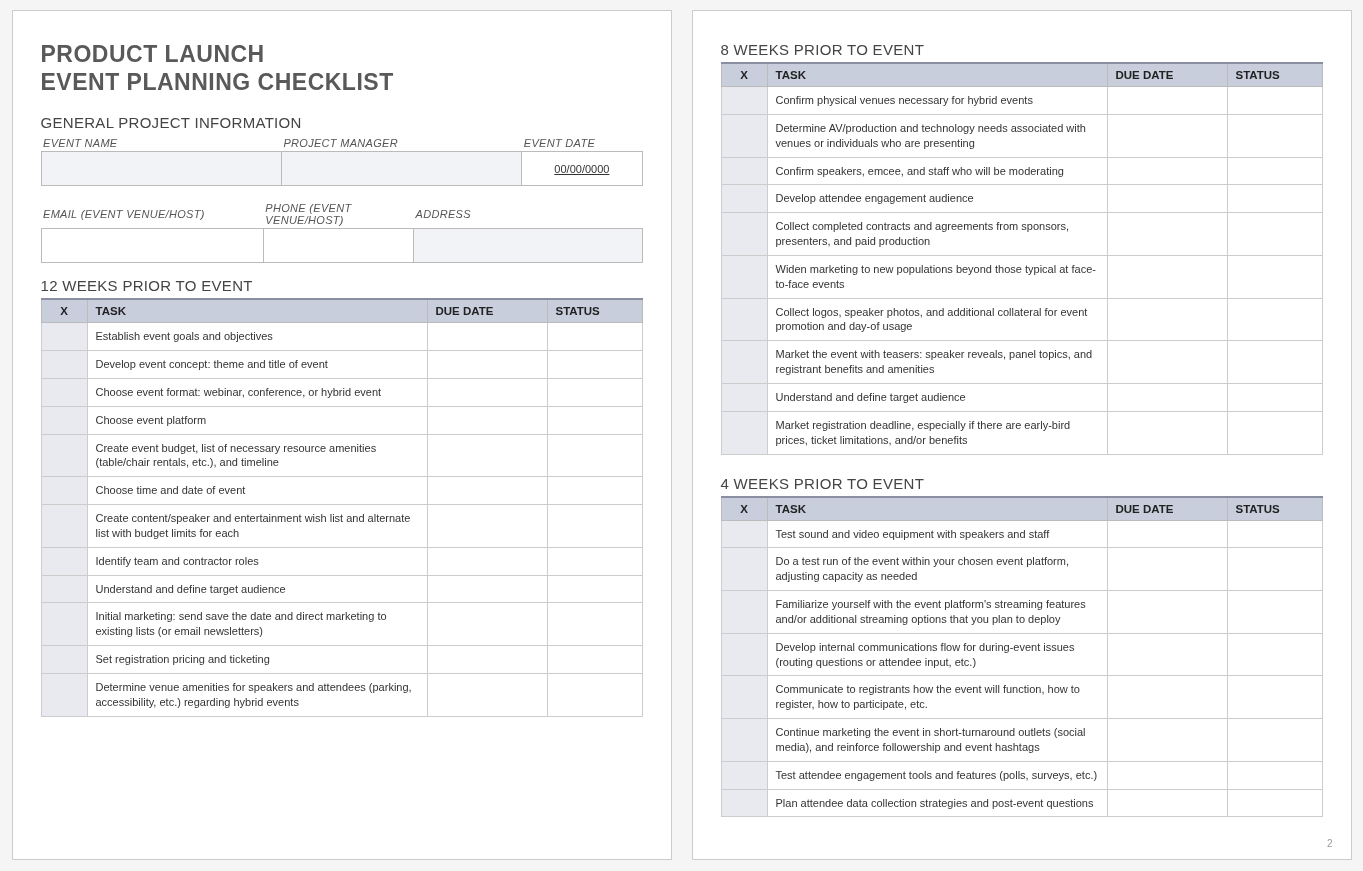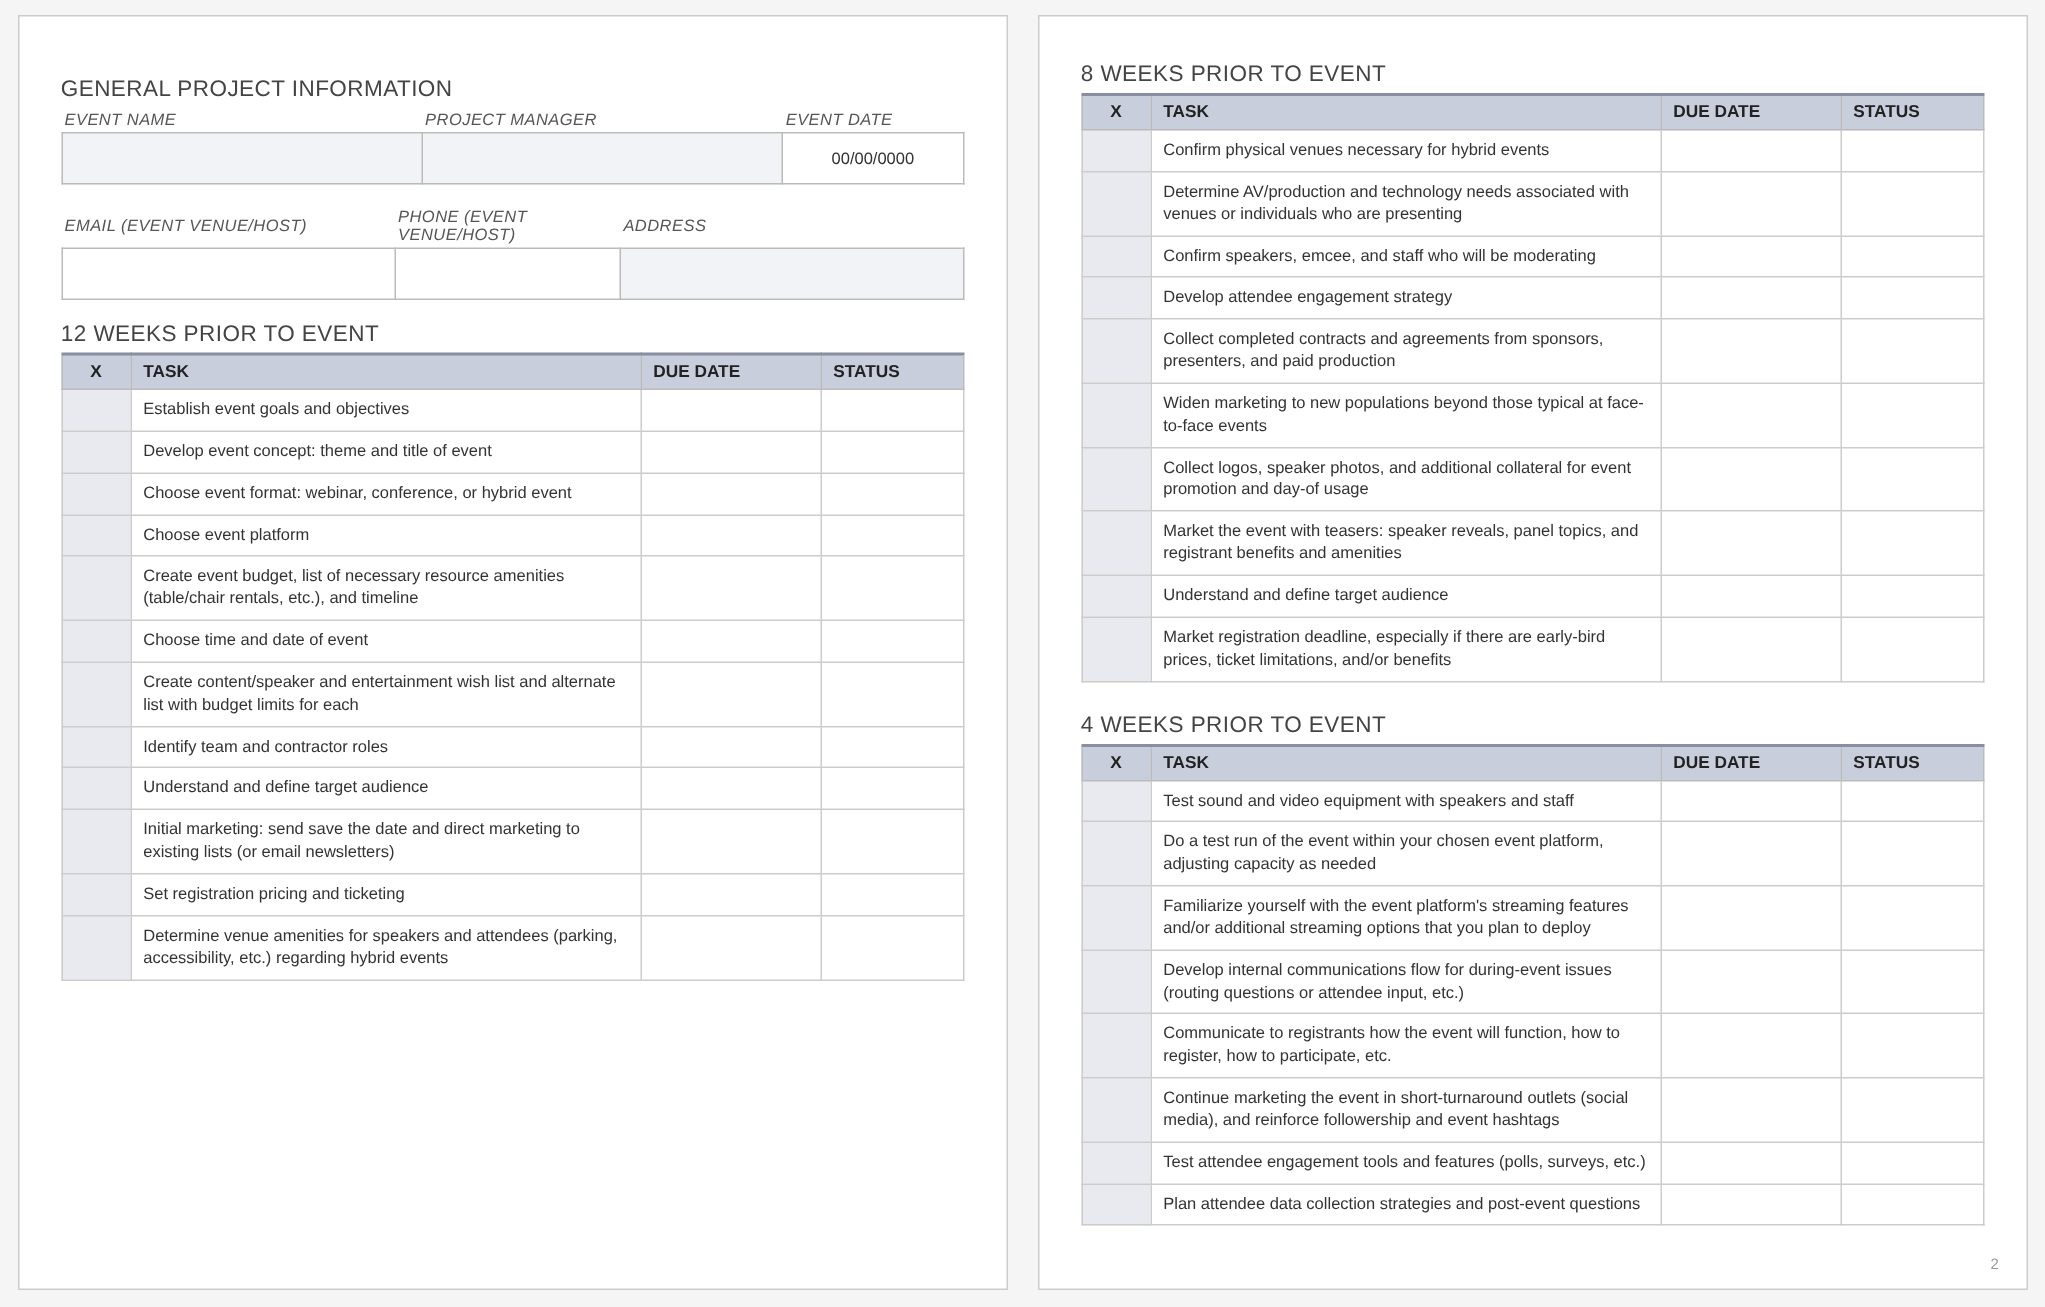--- a/index.html
+++ b/index.html
@@ -52,20 +52,21 @@
     padding: 2px 4px 2px 2px;
     font-style: italic;
   }
   .info-row td {
     border: 1px solid #bbb;
     background: #f2f3f6;
     height: 34px;
     padding: 4px 6px;
     font-size: 11px;
     vertical-align: middle;
+    text-decoration: underline;
   }
   .info-row .white-cell { background: #fff; }
   .checklist {
     border-collapse: collapse;
     width: 100%;
     font-size: 11px;
   }
   .checklist thead { border-top: 2px solid #8a8ea0; }
   .checklist th {
     background: #c8cedc;
@@ -101,20 +102,24 @@
     font-size: 10px;
     color: #999;
   }
 </style>
 </head>
 <body>
 
 <div class="spread">
 
   <div class="page">
+    <div class="title">
+      <span>PRODUCT LAUNCH</span><br>
+      <span>EVENT PLANNING CHECKLIST</span>
+    </div>
 
     <div class="section-heading">GENERAL PROJECT INFORMATION</div>
 
     <table class="info-row">
       <tbody>
           <tr>
         <th style="width:40%">EVENT NAME</th>
         <th style="width:40%">PROJECT MANAGER</th>
         <th style="width:20%">EVENT DATE</th>
       </tr>
@@ -258,21 +263,21 @@
               <td class="status-cell"></td>
             </tr>
             <tr>
               <td class="x-cell"></td>
               <td>Confirm speakers, emcee, and staff who will be moderating</td>
               <td class="due-cell"></td>
               <td class="status-cell"></td>
             </tr>
             <tr>
               <td class="x-cell"></td>
-              <td>Develop attendee engagement strategy</td>
+              <td>Develop attendee engagement audience</td>
               <td class="due-cell"></td>
               <td class="status-cell"></td>
             </tr>
             <tr>
               <td class="x-cell"></td>
               <td>Collect completed contracts and agreements from sponsors, presenters, and paid production</td>
               <td class="due-cell"></td>
               <td class="status-cell"></td>
             </tr>
             <tr>

